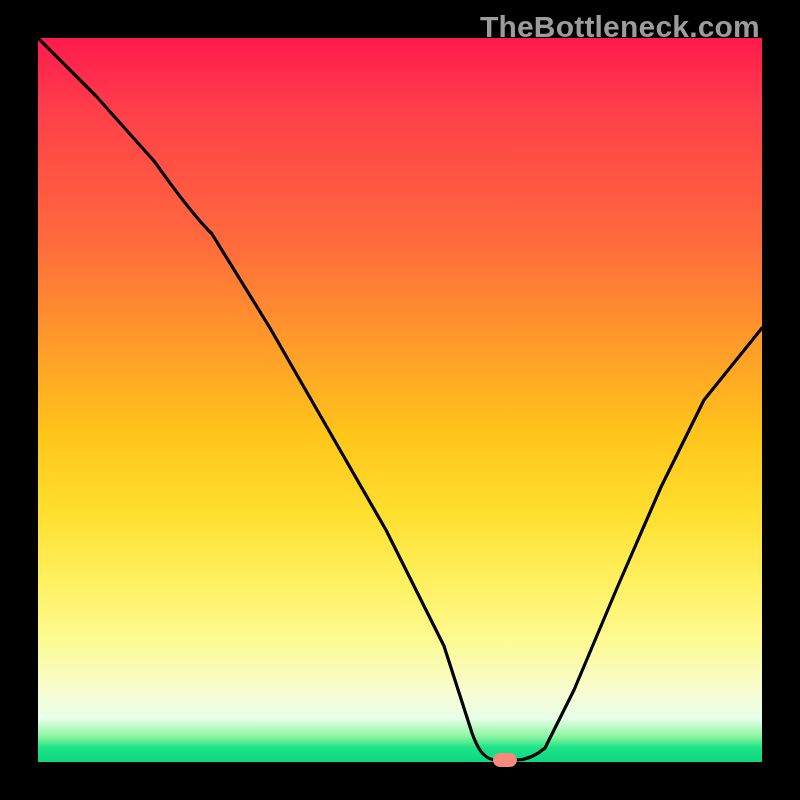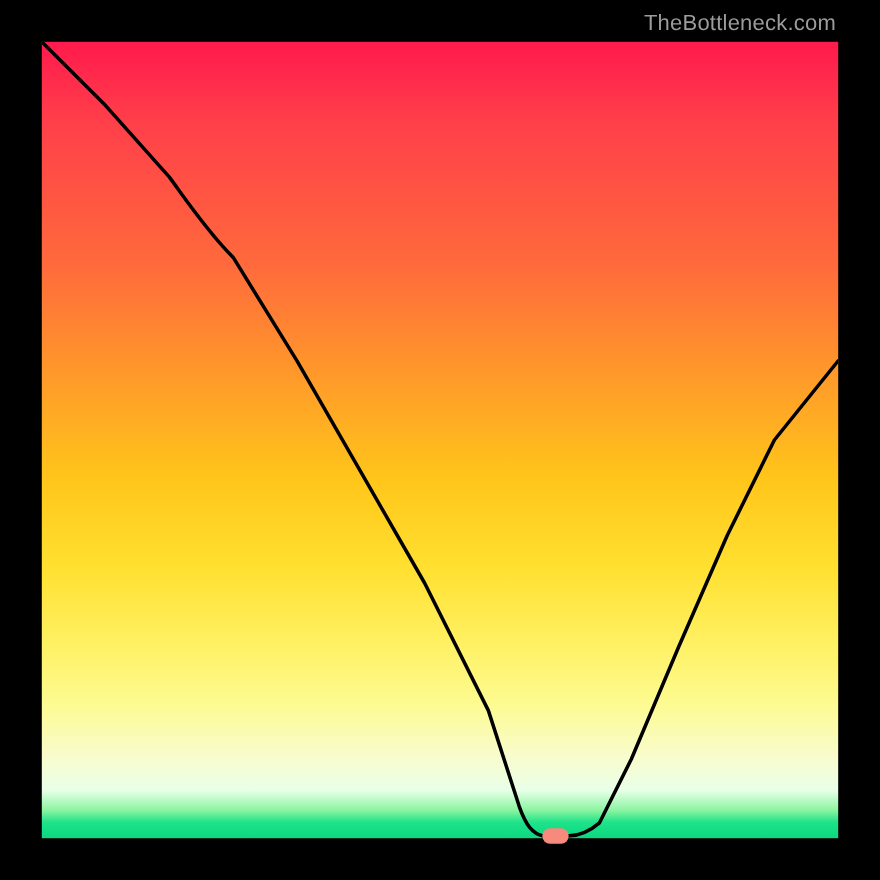--- a/index.html
+++ b/index.html
@@ -41,22 +41,22 @@
       #8af5a0 96.5%,
       #1ee38a 98%,
       #0bd880 100%
     );
   }
   .watermark {
     position: absolute;
     top: 10px;
     right: 40px;
     color: #9c9c9c;
-    font-size: 20px;
-    font-weight: 400;
+    font-size: 30px;
+    font-weight: 700;
     letter-spacing: 0.2px;
   }
   svg.curve {
     position: absolute;
     left: 0;
     top: 0;
     width: 724px;
     height: 724px;
   }
   .marker {

